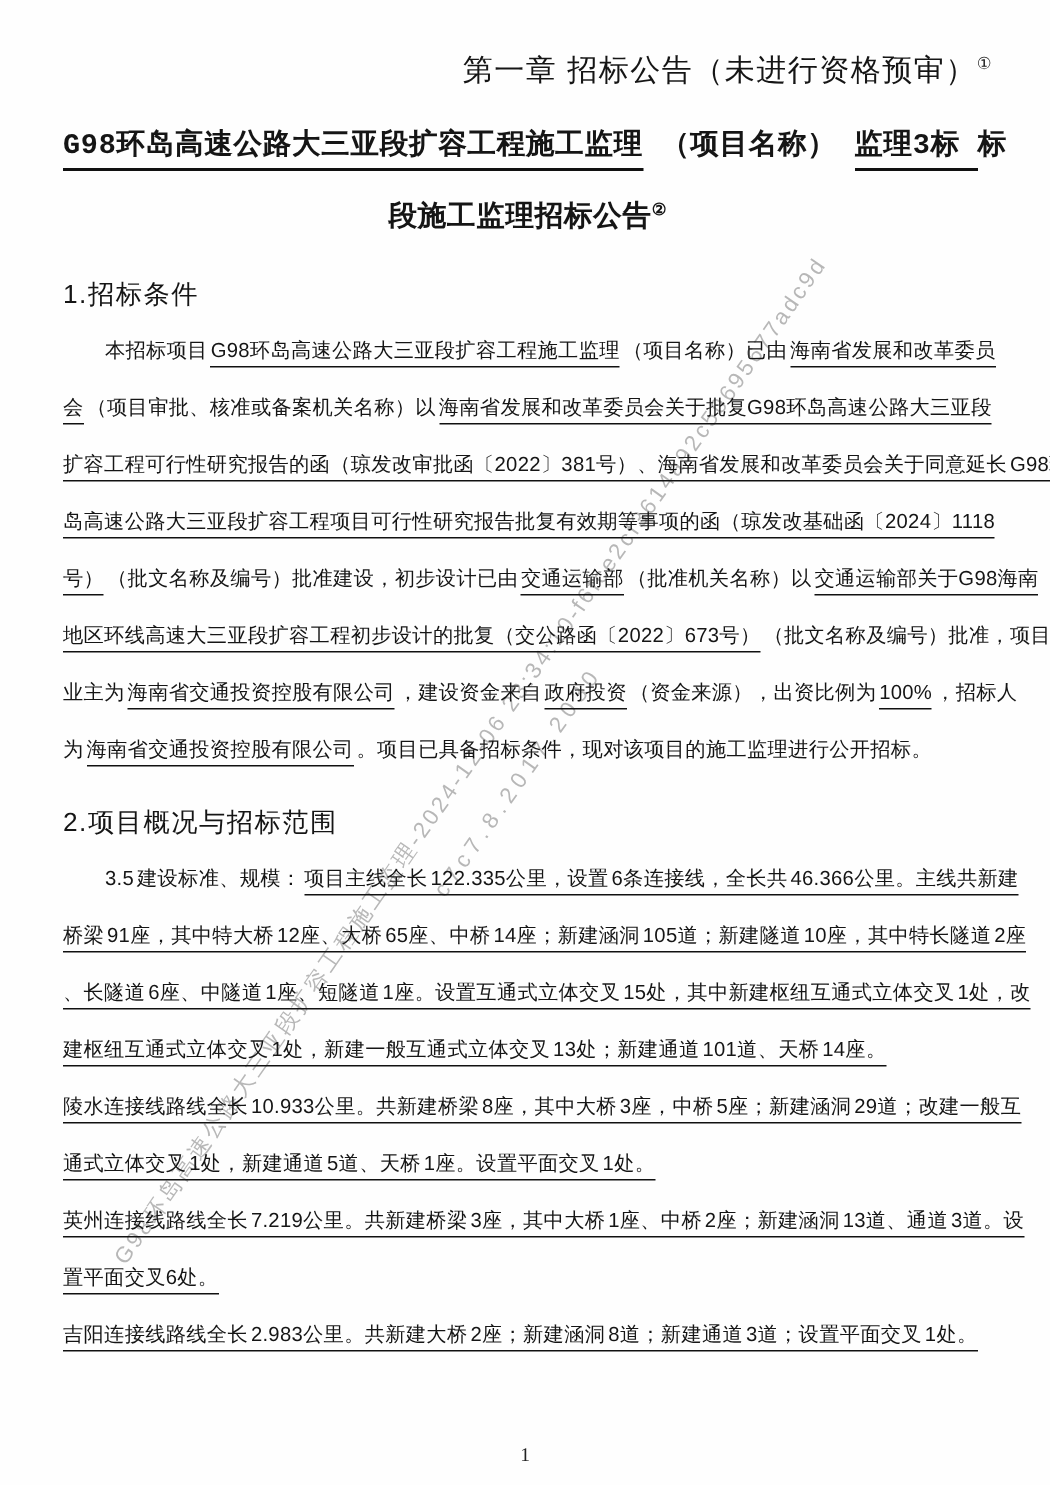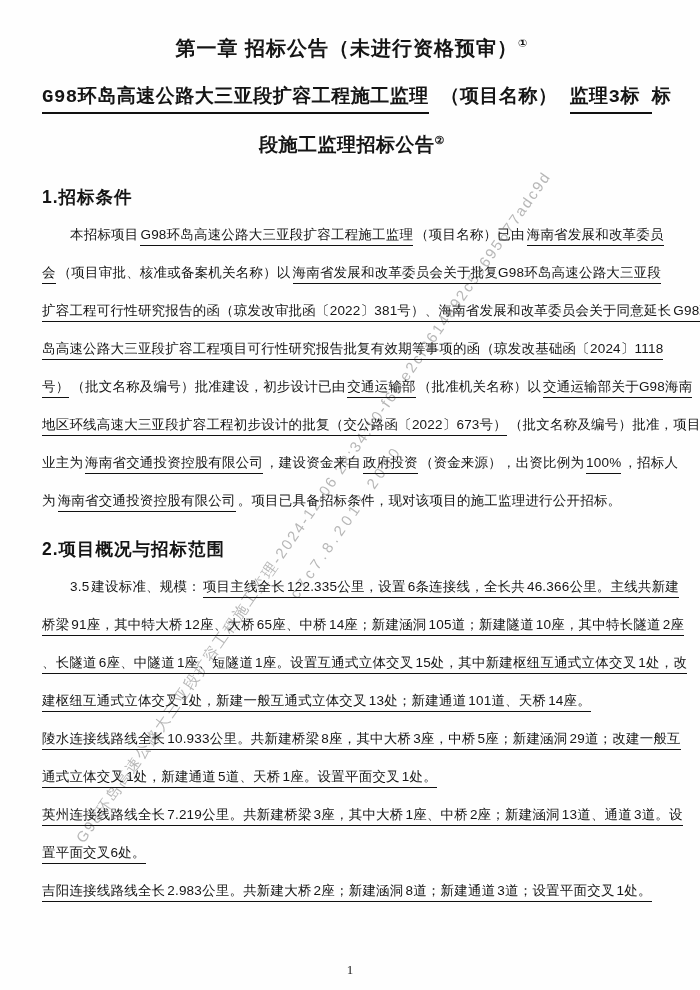--- a/index.html
+++ b/index.html
@@ -26,38 +26,38 @@
     font-weight:normal;
     pointer-events:none;
   }
   .wm1 { left:80px; top:832px; }
   .wm2 { left:293px; top:588px; letter-spacing:4px; }
   .content {
     position:relative; z-index:2;
     padding:30px 38px 0 42px;
   }
   .doc-title {
-    text-align:center;
-    font-size:20px; font-weight:bold;
+    text-align:right;
+    font-size:20px; font-weight:normal;
     line-height:26px;
     margin-bottom:14px;
     letter-spacing:1px;
   }
   .sub-title {
     text-align:center;
     font-size:19px; font-weight:bold;
     line-height:44px;
     letter-spacing:.5px;
     white-space:nowrap;
     font-family:Liberation Mono, monospace;
   }
   .sub-title .u { border-bottom:2px solid #111; padding-bottom:4px; }
   sup { font-size:11px; vertical-align:super; }
   .sec-heading {
-    font-size:17.5px; font-weight:bold;
+    font-size:17.5px; font-weight:normal;
     line-height:26px;
     margin:16px 0 6px 0;
     letter-spacing:1px;
   }
   .body-line {
     font-size:13.5px; font-weight:normal;
     line-height:38px; height:38px;
     white-space:nowrap;
     word-spacing:-2px;
     letter-spacing:.2px;

